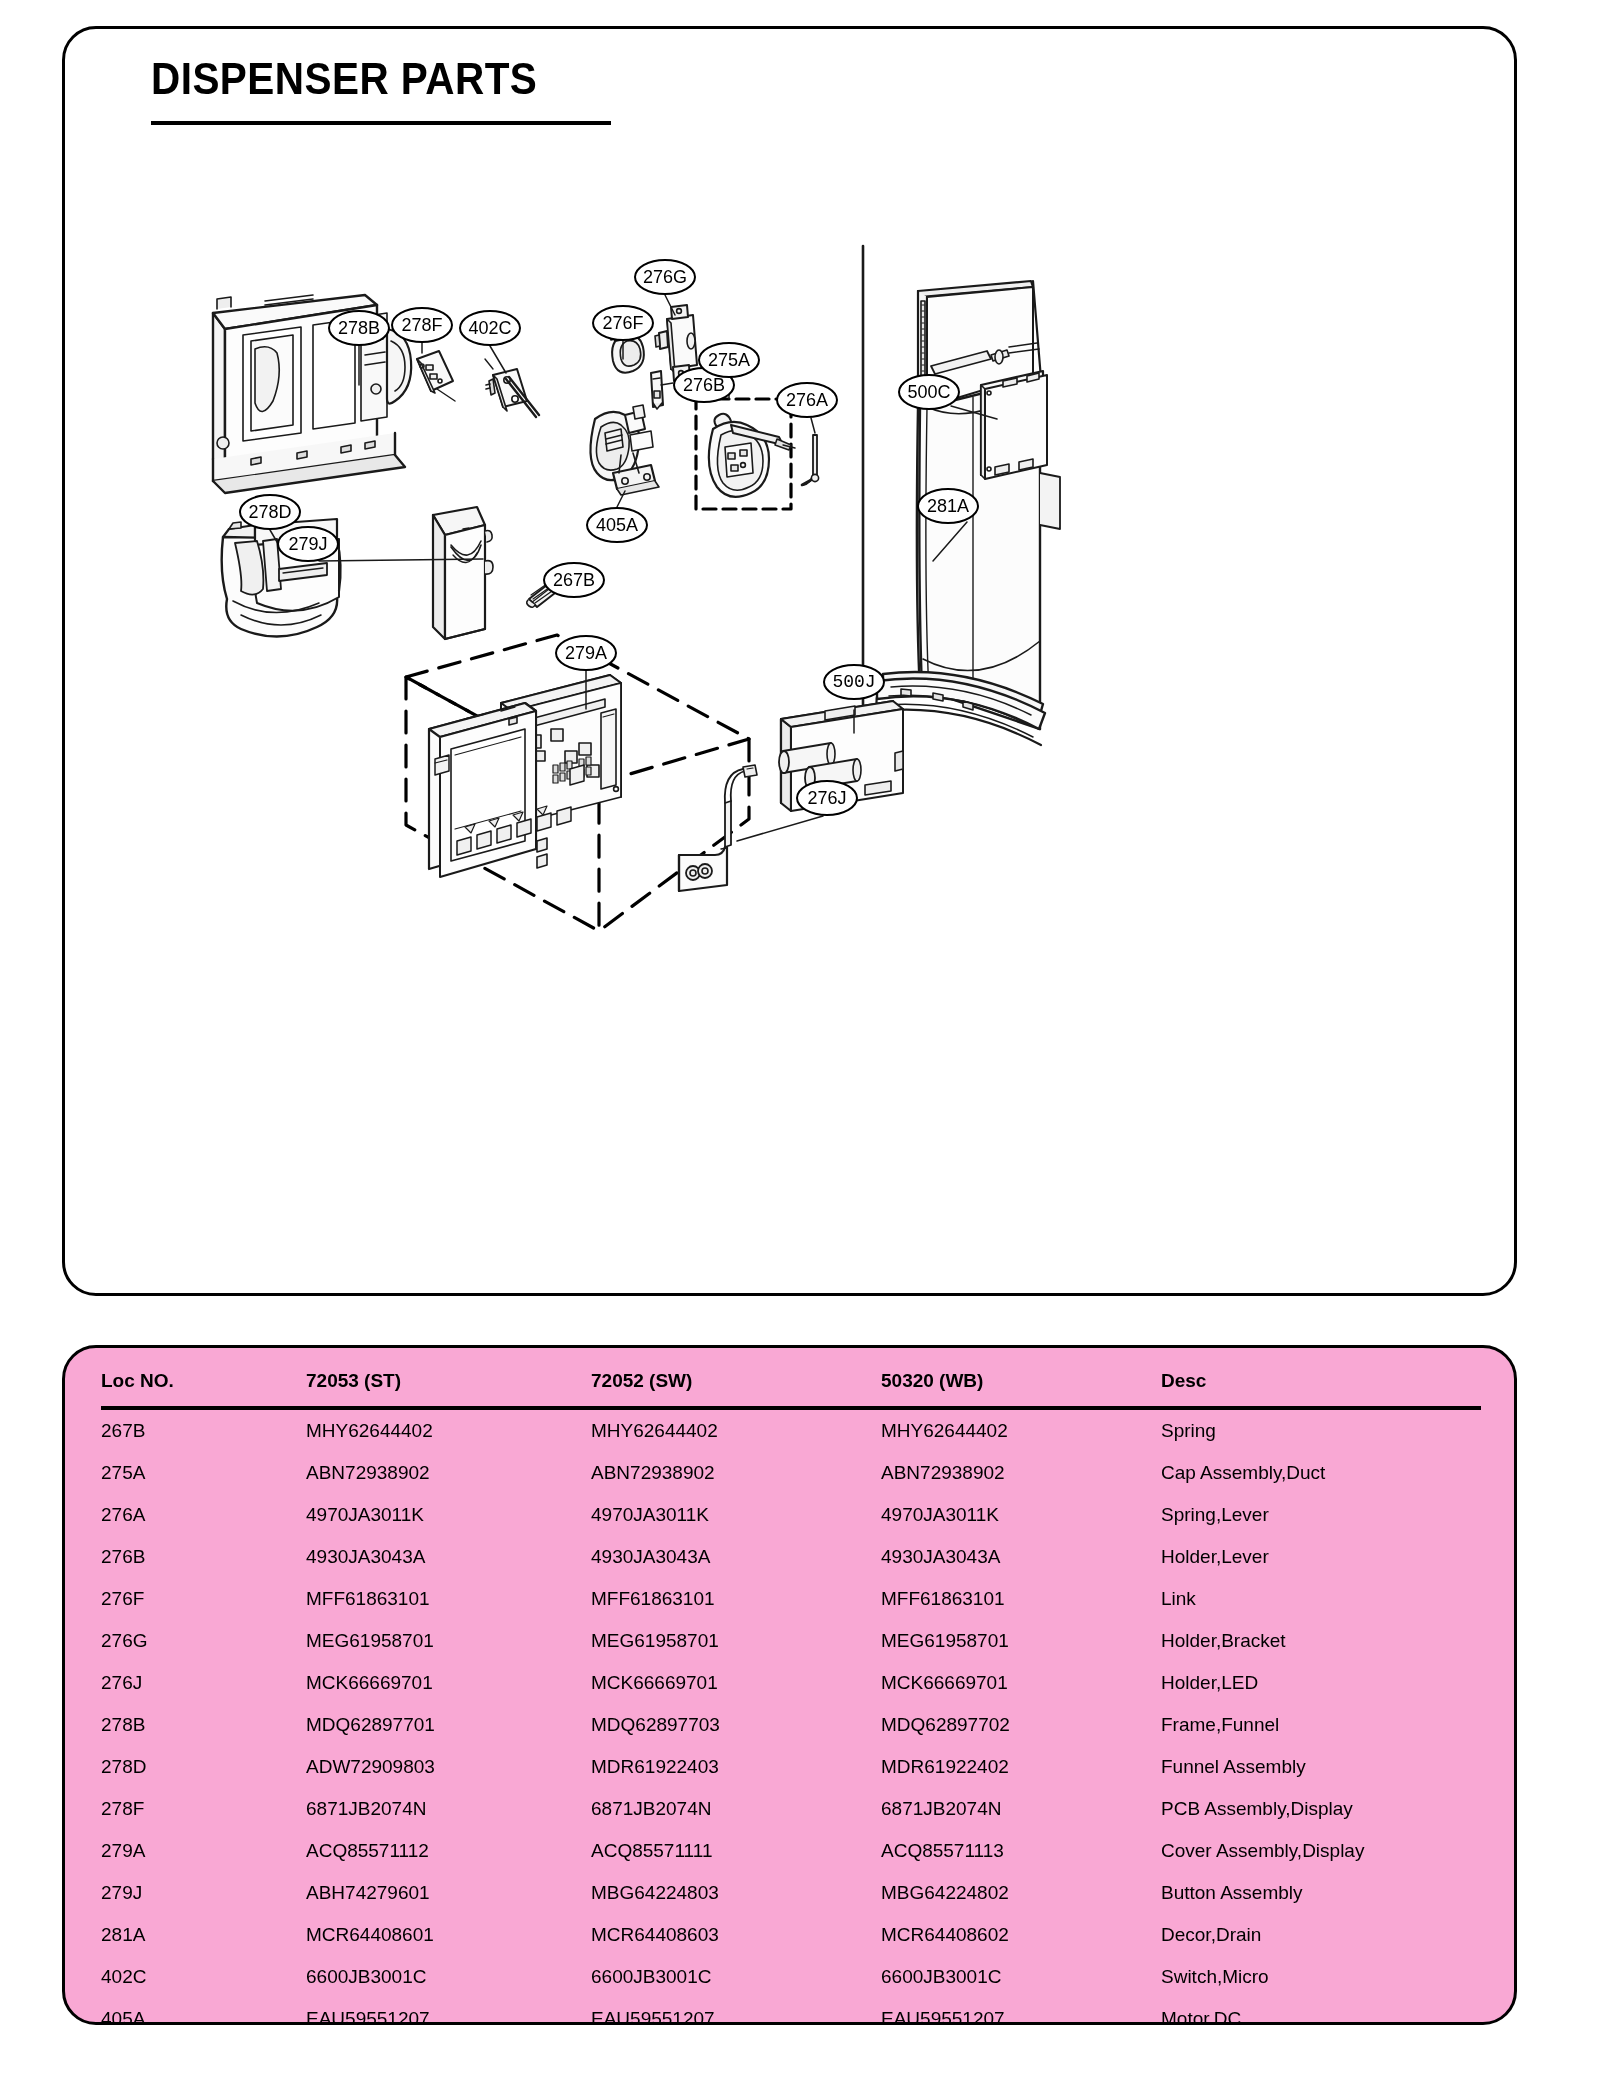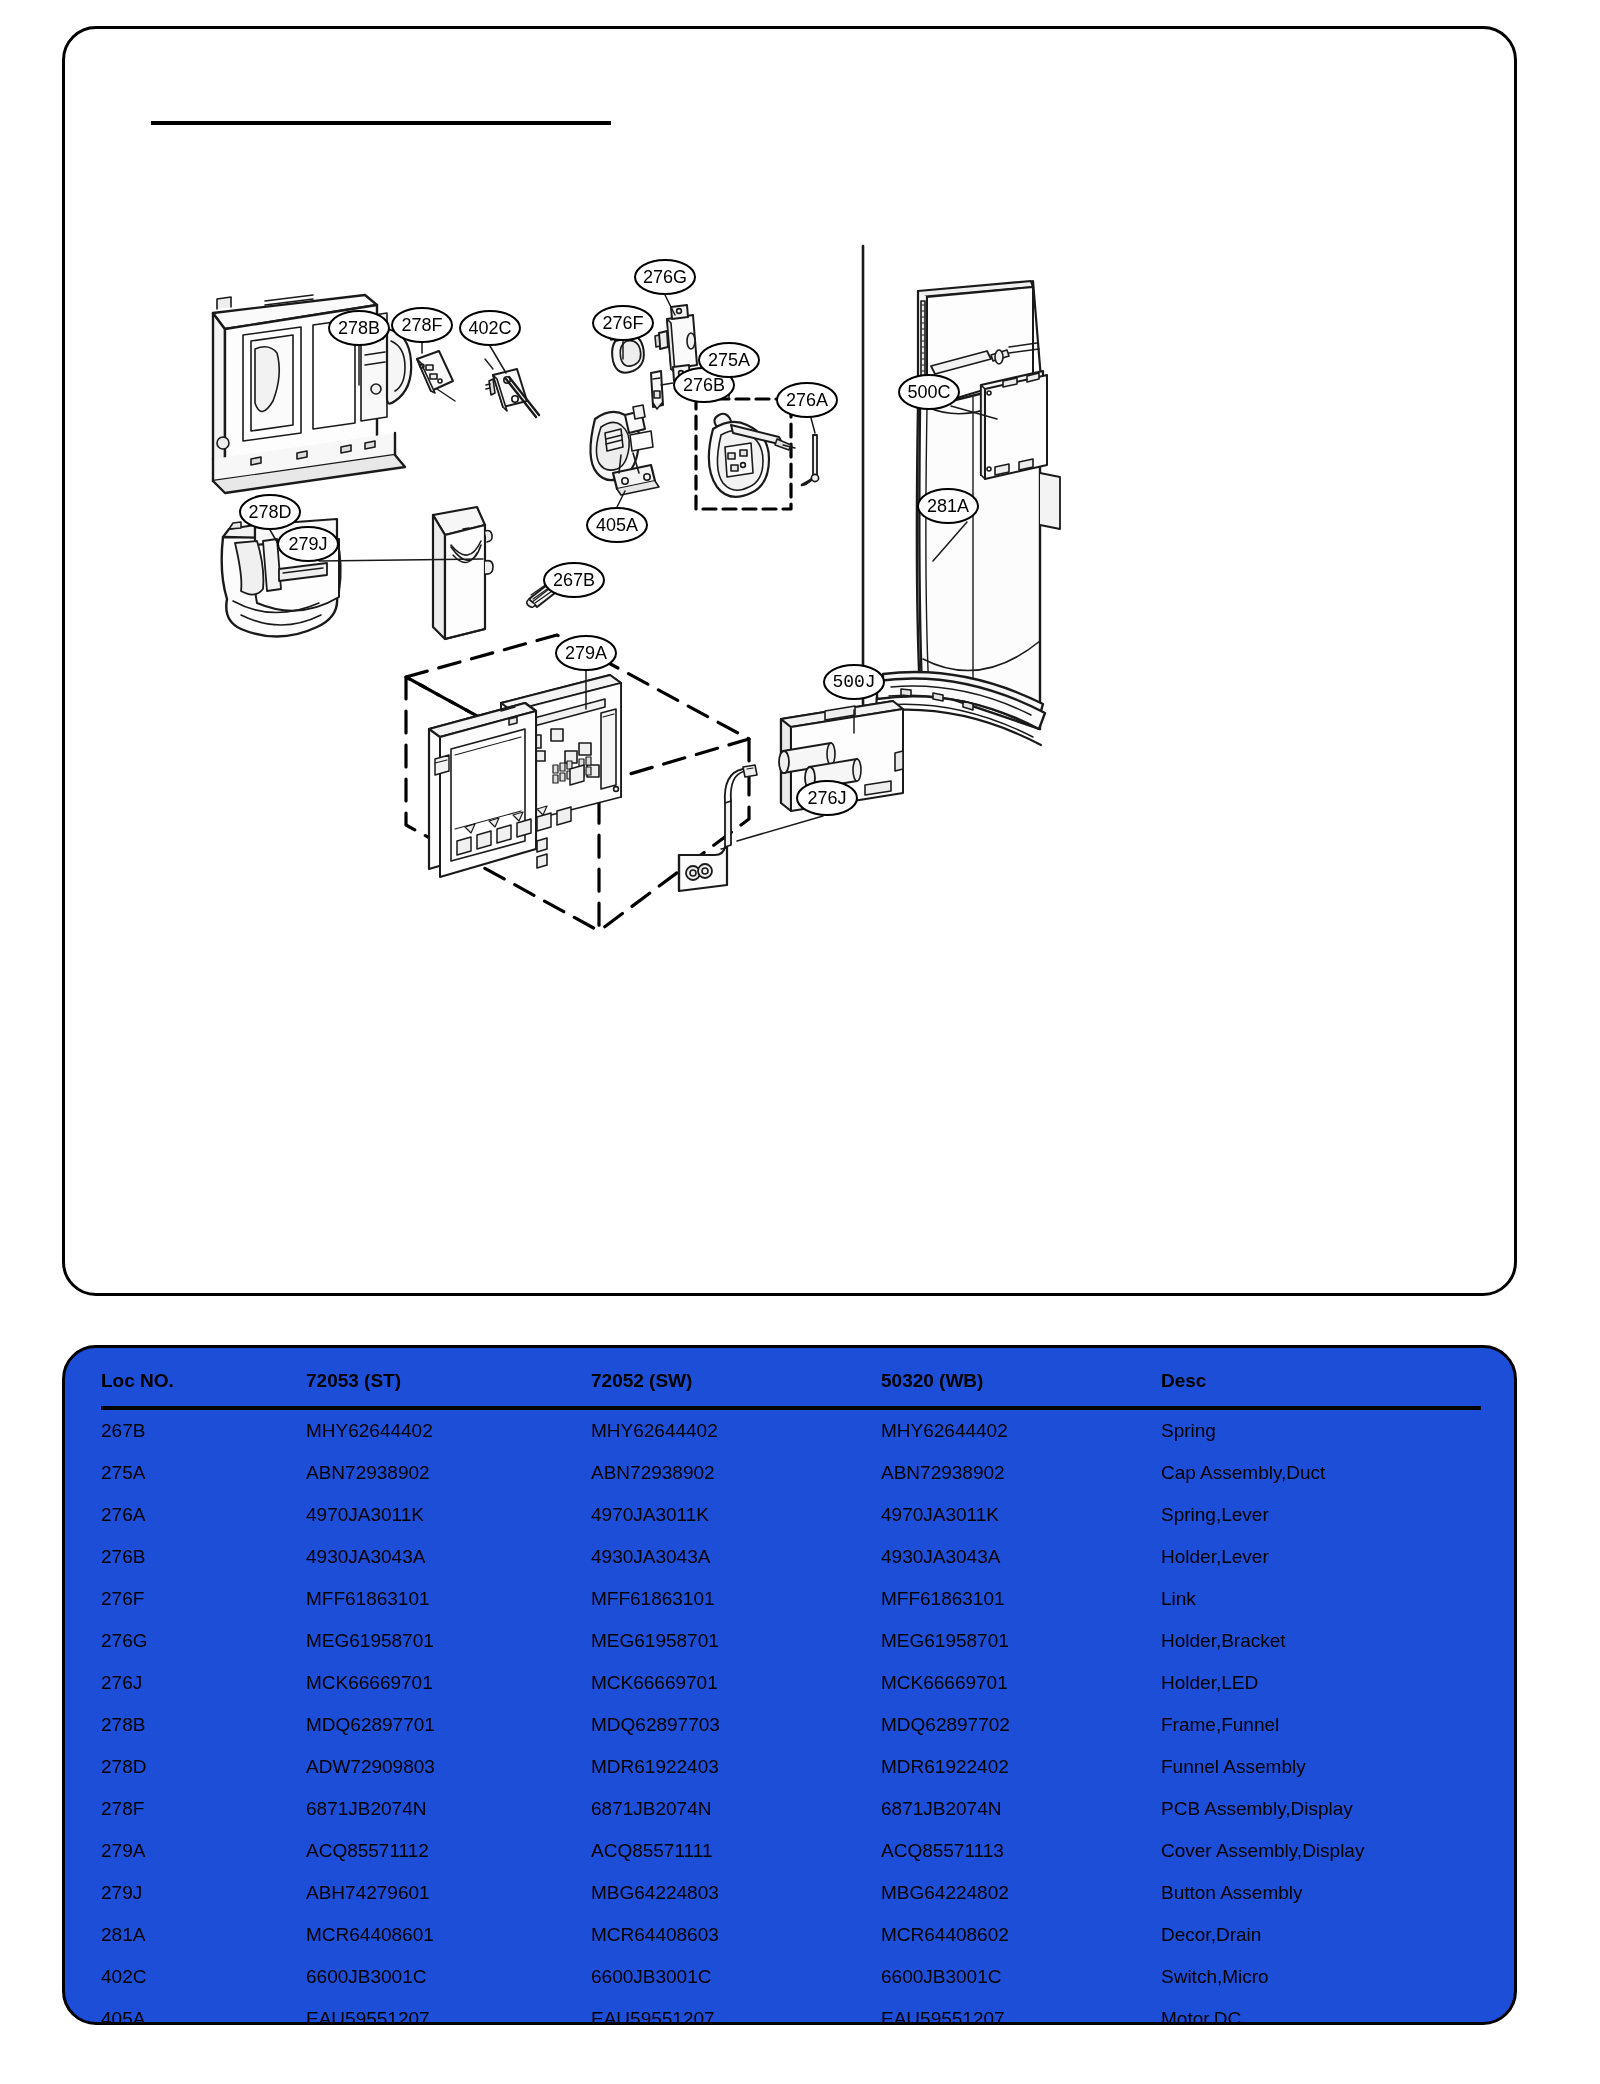--- a/index.html
+++ b/index.html
@@ -26,21 +26,21 @@
   .callout{
     position:absolute;width:62px;height:36px;border:2px solid #000;border-radius:50%;
     background:#fff;display:flex;align-items:center;justify-content:center;
     font-size:18px;font-family:"Liberation Sans",sans-serif;line-height:1;
     box-sizing:border-box;z-index:6;
   }
 
   
   .table-panel{
     position:absolute;left:62px;top:1345px;width:1455px;height:680px;
-    border:3px solid #000;border-radius:34px;background:#1d4ed8;box-sizing:border-box;
+    border:3px solid #000;border-radius:34px;background:#f9a8d4;box-sizing:border-box;
     overflow:hidden;
   }
   table{position:absolute;left:36px;top:22px;width:1380px;border-collapse:collapse;}
   th{
     text-align:left;font-size:19px;font-weight:bold;padding:0 0 14px 0;
     font-family:"Liberation Sans",sans-serif;
   }
   thead tr{border-bottom:4px solid #000;}
   td{
     text-align:left;font-size:19px;padding:10px 0 10px 0;font-weight:normal;
@@ -52,20 +52,23 @@
   .c-wb{width:280px;}
   .c-desc{width:320px;}
 </style>
 </head>
 <body>
 
 <div class="page">
 
   <div class="diagram-panel">
 
+    <div class="title-wrap">
+      <div class="title">DISPENSER PARTS</div>
+    </div>
     <div class="title-rule"></div>
 
     <div class="canvas">
       <svg width="1455" height="1270" viewBox="0 0 1455 1270">
         <g fill="none" stroke="#1a1a1a" stroke-width="1.6" stroke-linejoin="round" stroke-linecap="round">
 
           <g>
             <path d="M148 284 L148 430 L160 444 L160 300 Z" fill="#f4f4f4" stroke-width="2.4"></path>
             <path d="M148 284 L300 266 L312 276 L160 300 Z" fill="#fafafa" stroke-width="2.4"></path>
             <path d="M160 300 L160 444 L312 422 L312 276 Z" fill="#fdfdfd" stroke-width="2.4"></path>

